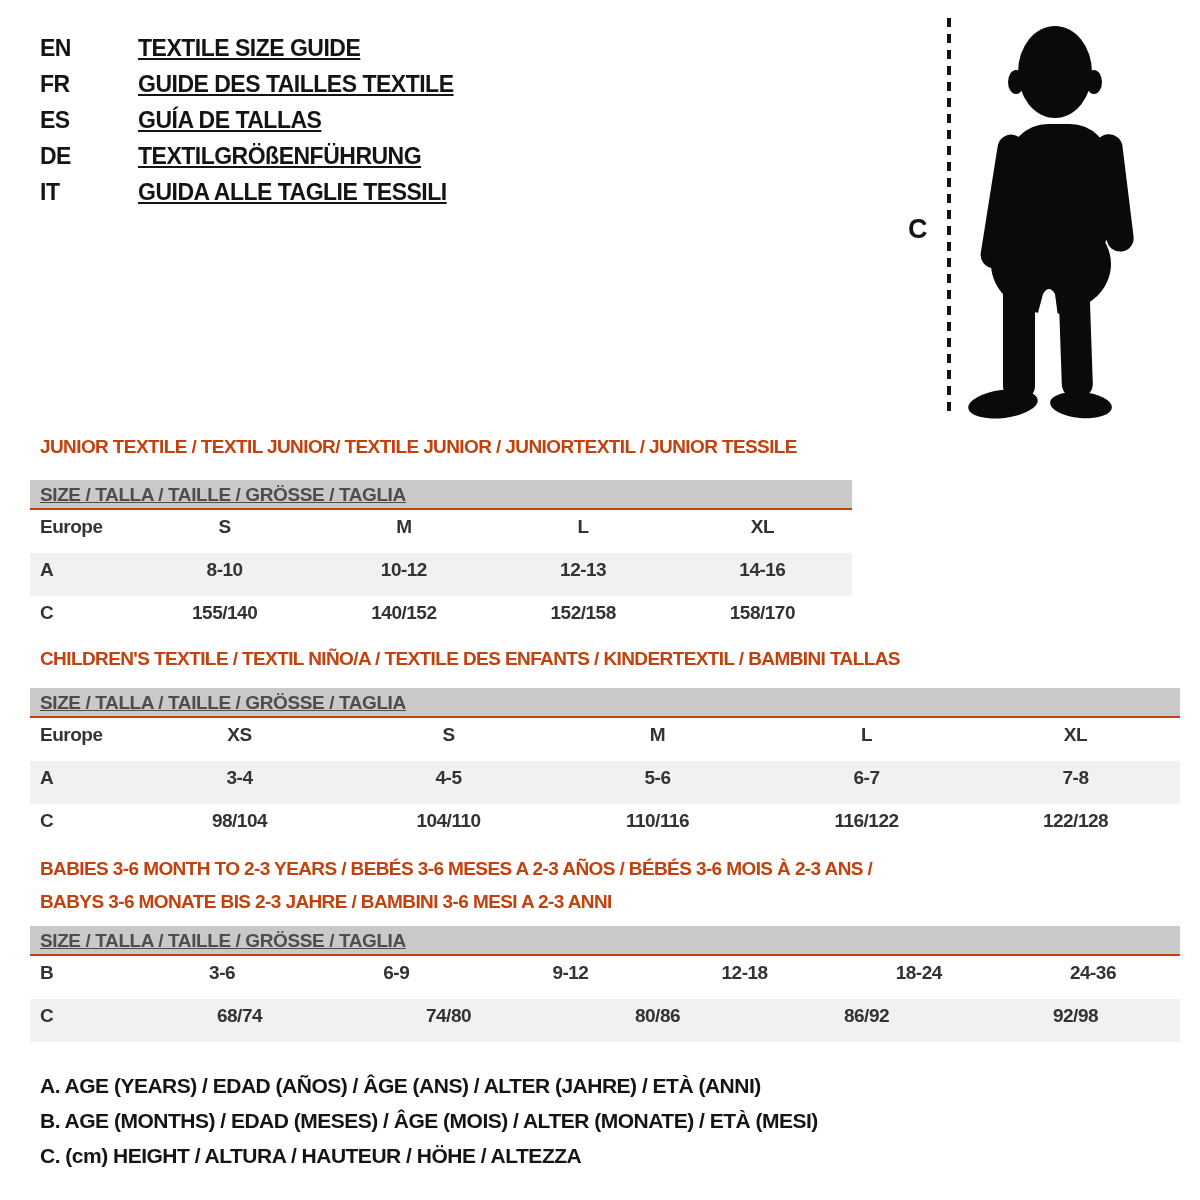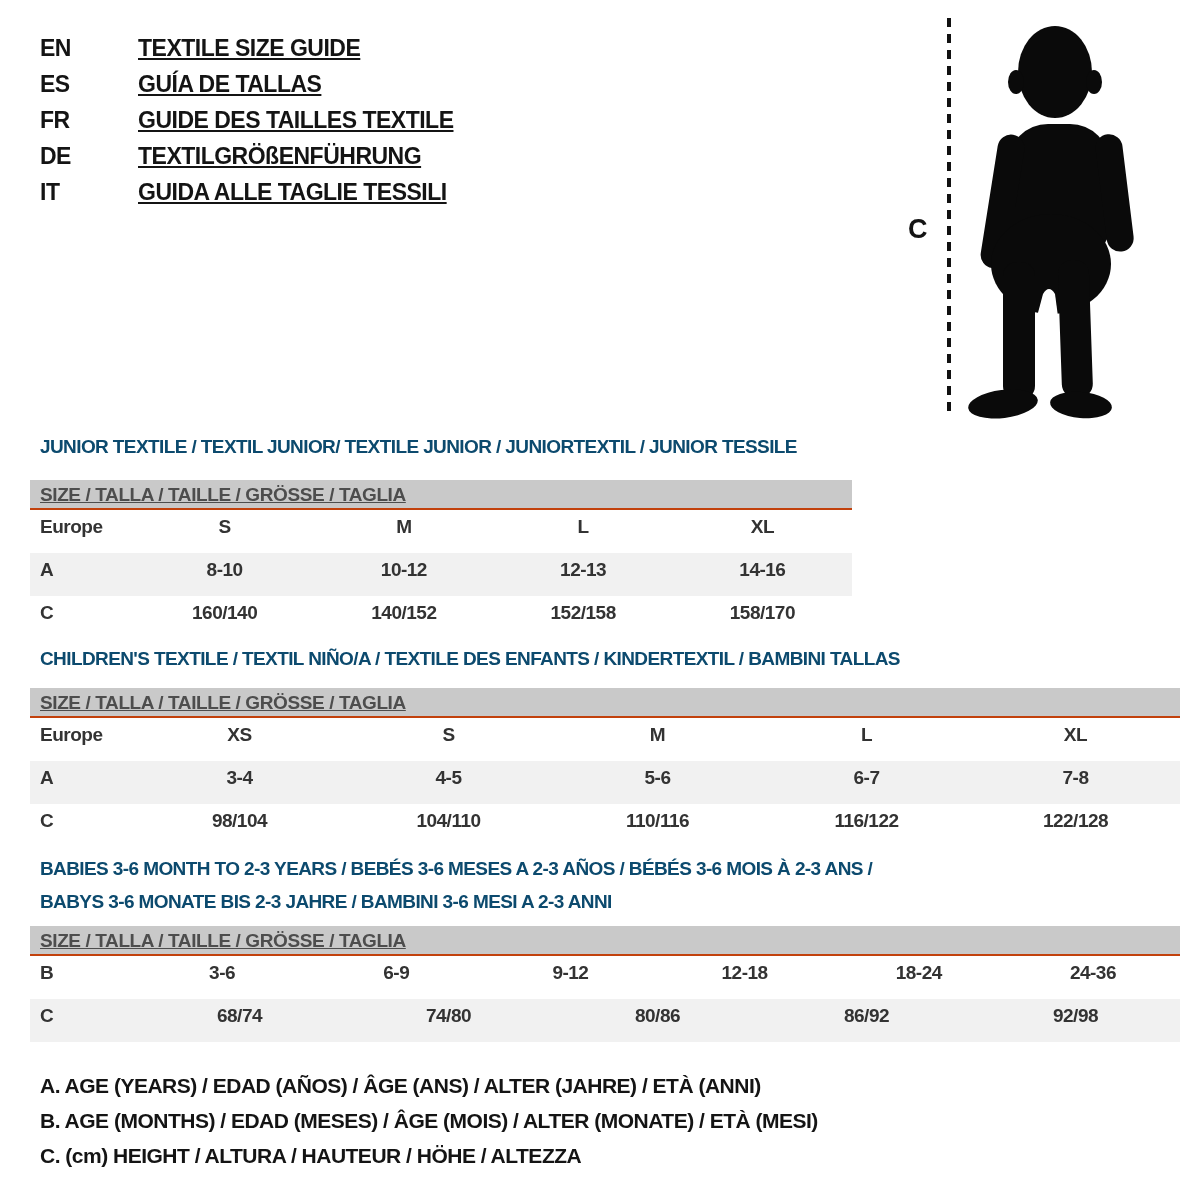--- a/index.html
+++ b/index.html
@@ -21,21 +21,21 @@
 
   
   .measure-label { position: absolute; left: 908px; top: 214px; font-size: 27px; font-weight: 700; }
   .measure-line { position: absolute; left: 945px; top: 16px; }
   .baby-figure { position: absolute; left: 963px; top: 12px; }
 
   
   .section-title {
     position: absolute; left: 40px;
     font-size: 19px; font-weight: 700; letter-spacing: -0.6px;
-    color: #0c4a6e; white-space: nowrap; line-height: 33px;
+    color: #c2410c; white-space: nowrap; line-height: 33px;
   }
   .size-table { position: absolute; left: 30px; }
   .size-band {
     height: 30px; line-height: 30px;
     background: #c9c9c9; border-bottom: 2px solid #c2410c;
     color: #4d4d4d; font-size: 19px; font-weight: 700; letter-spacing: -0.4px;
     padding-left: 10px; box-sizing: border-box; text-decoration: underline;
   }
   .trow { display: flex; height: 43px; line-height: 34px; font-size: 19px; font-weight: 700; letter-spacing: -0.5px; color: #333333; }
   .trow.shaded { background: #f1f1f1; }
@@ -57,26 +57,26 @@
 <body>
 
 <div id="canvas">
 
   <div class="lang-list">
     <div class="lang-row">
       <span class="lang-code">EN</span>
       <span class="lang-label">TEXTILE SIZE GUIDE</span>
     </div>
     <div class="lang-row">
+      <span class="lang-code">FR</span>
+      <span class="lang-label">GUIDE DES TAILLES TEXTILE</span>
+    </div>
+    <div class="lang-row">
       <span class="lang-code">ES</span>
       <span class="lang-label">GUÍA DE TALLAS</span>
-    </div>
-    <div class="lang-row">
-      <span class="lang-code">FR</span>
-      <span class="lang-label">GUIDE DES TAILLES TEXTILE</span>
     </div>
     <div class="lang-row">
       <span class="lang-code">DE</span>
       <span class="lang-label">TEXTILGRÖßENFÜHRUNG</span>
     </div>
     <div class="lang-row">
       <span class="lang-code">IT</span>
       <span class="lang-label">GUIDA ALLE TAGLIE TESSILI</span>
     </div>
   </div>
@@ -119,21 +119,21 @@
         </div>
         <div class="trow shaded">
           <div class="tcell label">A</div>
           <div class="tcell">8-10</div>
           <div class="tcell">10-12</div>
           <div class="tcell">12-13</div>
           <div class="tcell">14-16</div>
         </div>
         <div class="trow">
           <div class="tcell label">C</div>
-          <div class="tcell">160/140</div>
+          <div class="tcell">155/140</div>
           <div class="tcell">140/152</div>
           <div class="tcell">152/158</div>
           <div class="tcell">158/170</div>
         </div>
       </div>
   </div>
 
   <div class="section-title" id="title-children">CHILDREN'S TEXTILE / TEXTIL NIÑO/A / TEXTILE DES ENFANTS / KINDERTEXTIL / BAMBINI TALLAS</div>
   <div class="size-table" id="table-children">
     <div class="size-band">SIZE / TALLA / TAILLE / GRÖSSE / TAGLIA</div>

